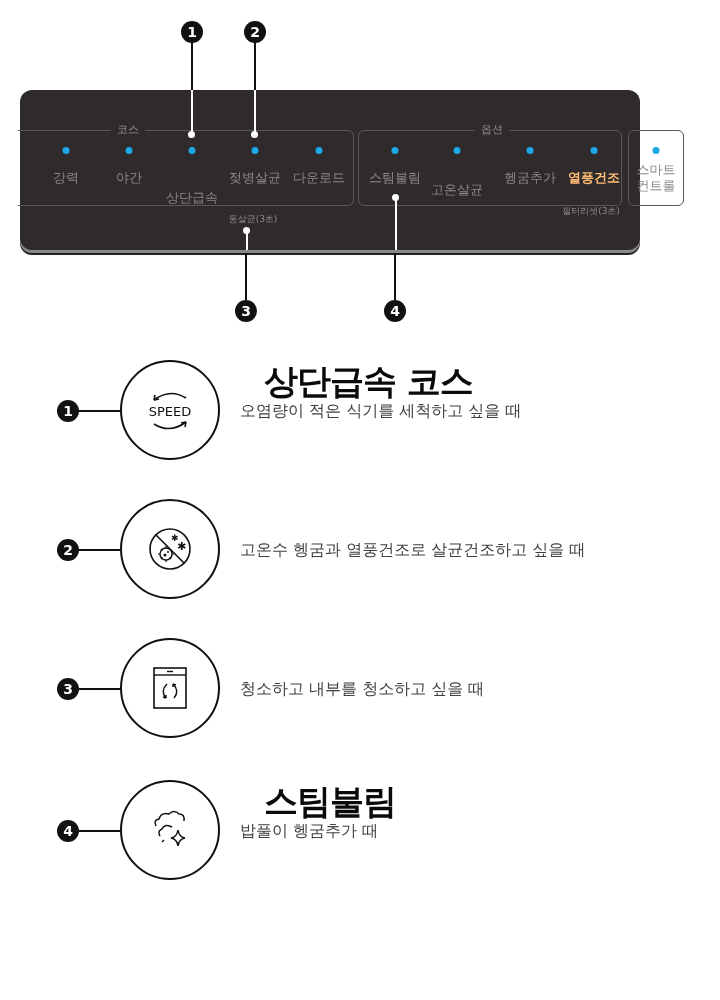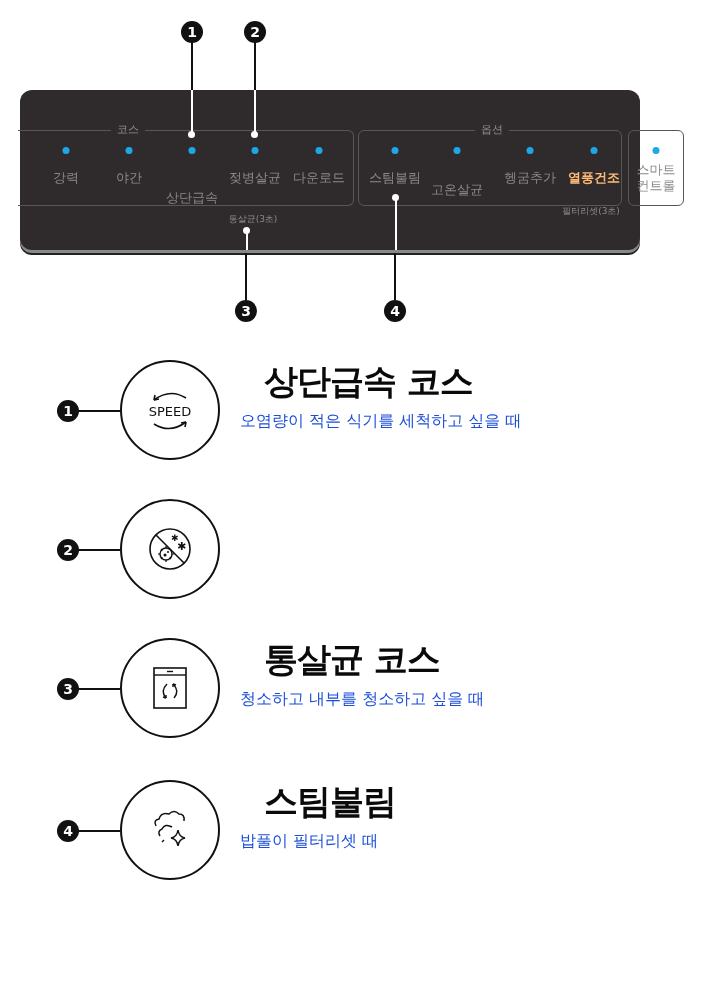--- a/index.html
+++ b/index.html
@@ -37,21 +37,21 @@
 
   
   .row { position: absolute; left: 0; width: 720px; height: 120px; }
   .row .badge { left: 57px; top: 51px; }
   .row .hline { position: absolute; left: 78px; top: 61px; width: 42px; height: 2px; background: #111; }
   .row .circle {
     position: absolute; left: 120px; top: 11px; width: 100px; height: 100px; border-radius: 50%;
     border: 2px solid #111; display: flex; align-items: center; justify-content: center; background: #fff;
   }
   .row .title { position: absolute; left: 240px; top: 10px; font-size: 34px; font-weight: bold; color: #0a0a0a; letter-spacing: -1px; margin-left: 24px; }
-  .row .desc { position: absolute; left: 240px; top: 62px; font-size: 16px; color: #1d4ed8; }
+  .row .desc { position: absolute; left: 240px; top: 52px; font-size: 16px; color: #404040; }
 </style>
 </head>
 <body>
 
 <div class="badge" style="left:181px; top:21px;">1</div>
 <div class="vline" style="left:191px; top:42px; height:48px;"></div>
 <div class="badge" style="left:244px; top:21px;">2</div>
 <div class="vline" style="left:254px; top:42px; height:48px;"></div>
 
 <div class="panel">
@@ -135,46 +135,46 @@
       <circle cx="30" cy="30" r="20" fill="none" stroke="#111" stroke-width="1.6"></circle>
       <line x1="16" y1="16" x2="44" y2="44" stroke="#111" stroke-width="1.6"></line>
       <circle cx="26" cy="35" r="6" fill="none" stroke="#111" stroke-width="1.4"></circle>
       <circle cx="25" cy="36" r="1.5" fill="#111"></circle>
         <circle cx="28" cy="33" r="1" fill="#111"></circle>
       <path d="M18 35h2 M32 35h2 M26 27v2 M26 41v2 M21 30l1.5 1.5 M31 40l-1.5-1.5 M21 40l1.5-1.5" stroke="#111" stroke-width="1.2"></path>
       <text x="31" y="22" font-size="9" fill="#111" font-family="DejaVu Sans, sans-serif">✱</text>
       <text x="37" y="31" font-size="11" fill="#111" font-family="DejaVu Sans, sans-serif">✱</text>
     </svg>
   </div>
+  <div class="desc">고온수 헹굼과 열풍건조로 살균건조하고 싶을 때</div>
 </div>
 
 <div class="row" style="top:627px;">
   <div class="badge">3</div>
   <div class="hline"></div>
   <div class="circle">
     <svg width="60" height="60" viewBox="0 0 60 60">
       <rect x="14" y="10" width="32" height="40" fill="none" stroke="#111" stroke-width="1.6"></rect>
       <line x1="14" y1="17" x2="46" y2="17" stroke="#111" stroke-width="1.4"></line>
       <line x1="27" y1="13.5" x2="33" y2="13.5" stroke="#111" stroke-width="1.4"></line>
       <path d="M27 26 Q20 33 26 40" fill="none" stroke="#111" stroke-width="1.4"></path>
       <path d="M26 40 l-3 -1 M26 40 l0 -3" stroke="#111" stroke-width="1.4"></path>
       <path d="M33 26 Q40 33 34 40" fill="none" stroke="#111" stroke-width="1.4"></path>
       <path d="M33 26 l3 1 M33 26 l0 3" stroke="#111" stroke-width="1.4"></path>
     </svg>
   </div>
-  <div class="title">통살균 코스</div>
   <div class="desc">청소하고 내부를 청소하고 싶을 때</div>
 </div>
 
 <div class="row" style="top:769px;">
   <div class="badge">4</div>
   <div class="hline"></div>
   <div class="circle">
     <svg width="60" height="60" viewBox="0 0 60 60">
       <path d="M16 26 Q13 20 19 19 Q21 12 29 14 Q34 9 39 14 Q45 14 44 21" fill="none" stroke="#111" stroke-width="1.5"></path>
       <path d="M20 36 Q17 31 22 29 Q25 23 32 27" fill="none" stroke="#111" stroke-width="1.5"></path>
       <path d="M22 42 l2 -2" stroke="#111" stroke-width="1.5"></path>
       <path d="M38 30 Q39 37 45 38 Q39 39 38 46 Q37 39 31 38 Q37 37 38 30 Z" fill="none" stroke="#111" stroke-width="1.5"></path>
     </svg>
   </div>
   <div class="title">스팀불림</div>
-  <div class="desc">밥풀이 필터리셋 때</div>
+  <div class="desc">밥풀이 헹굼추가 때</div>
 </div>
 
 </body></html>

